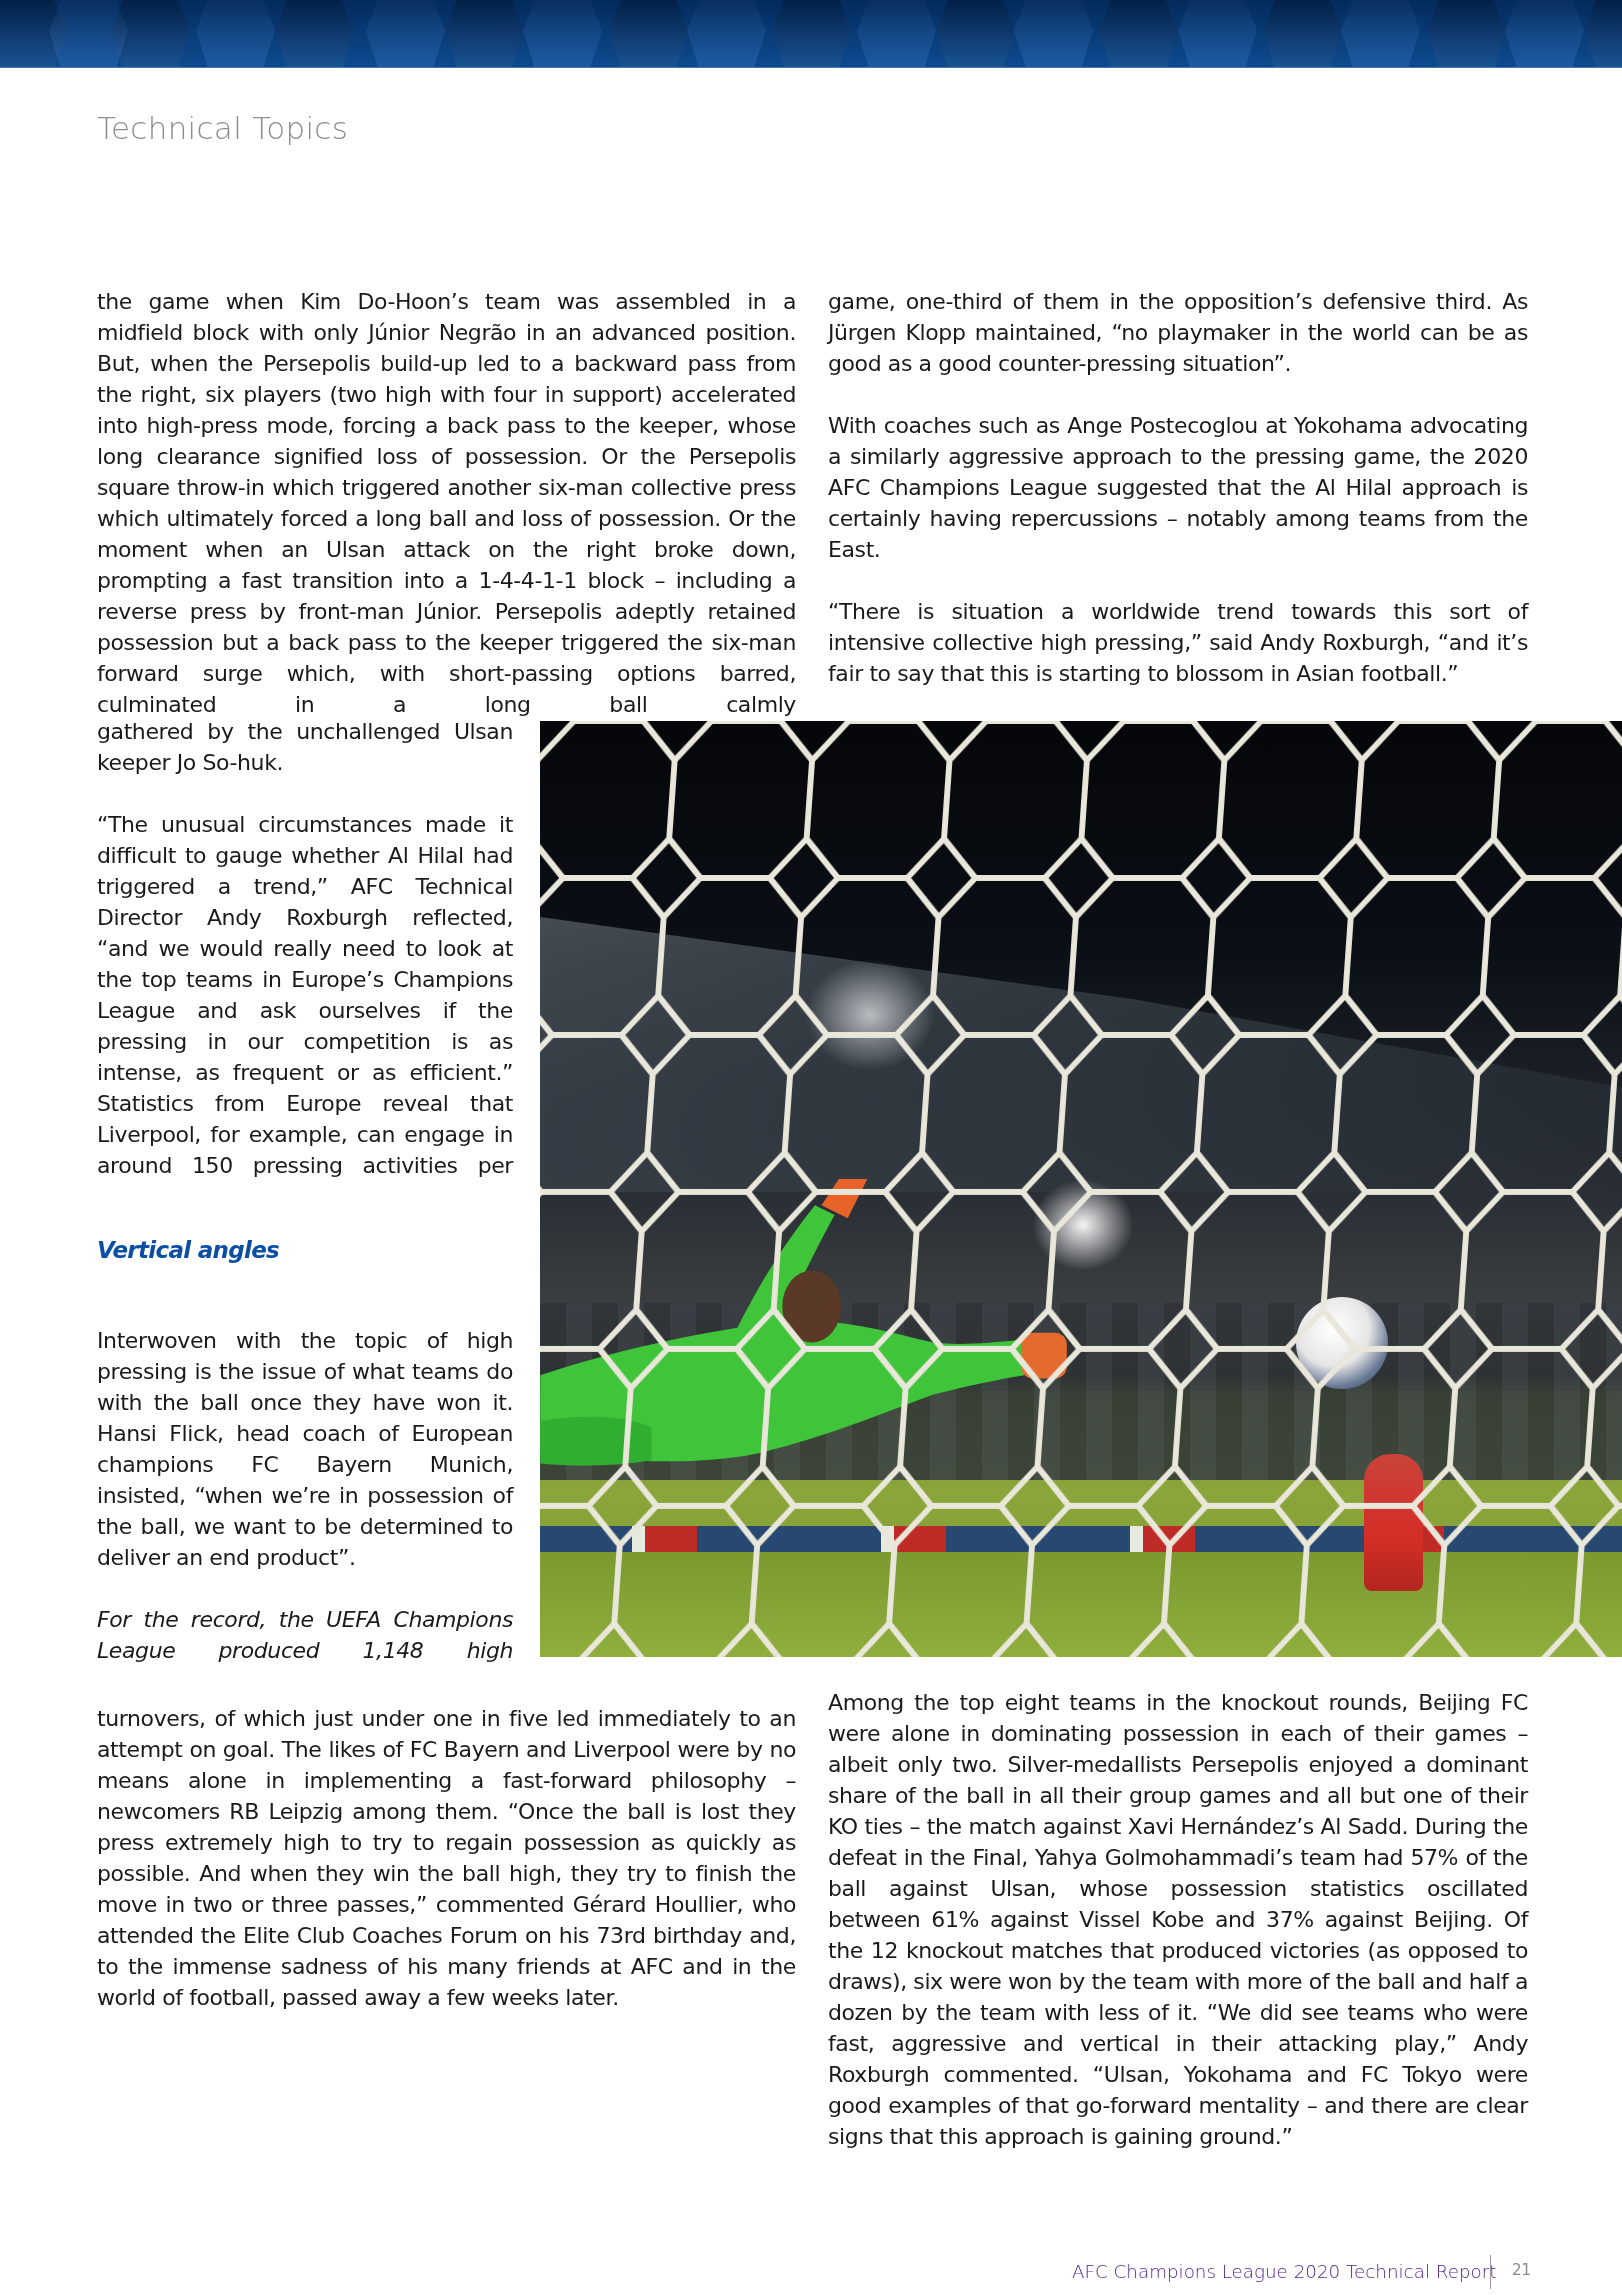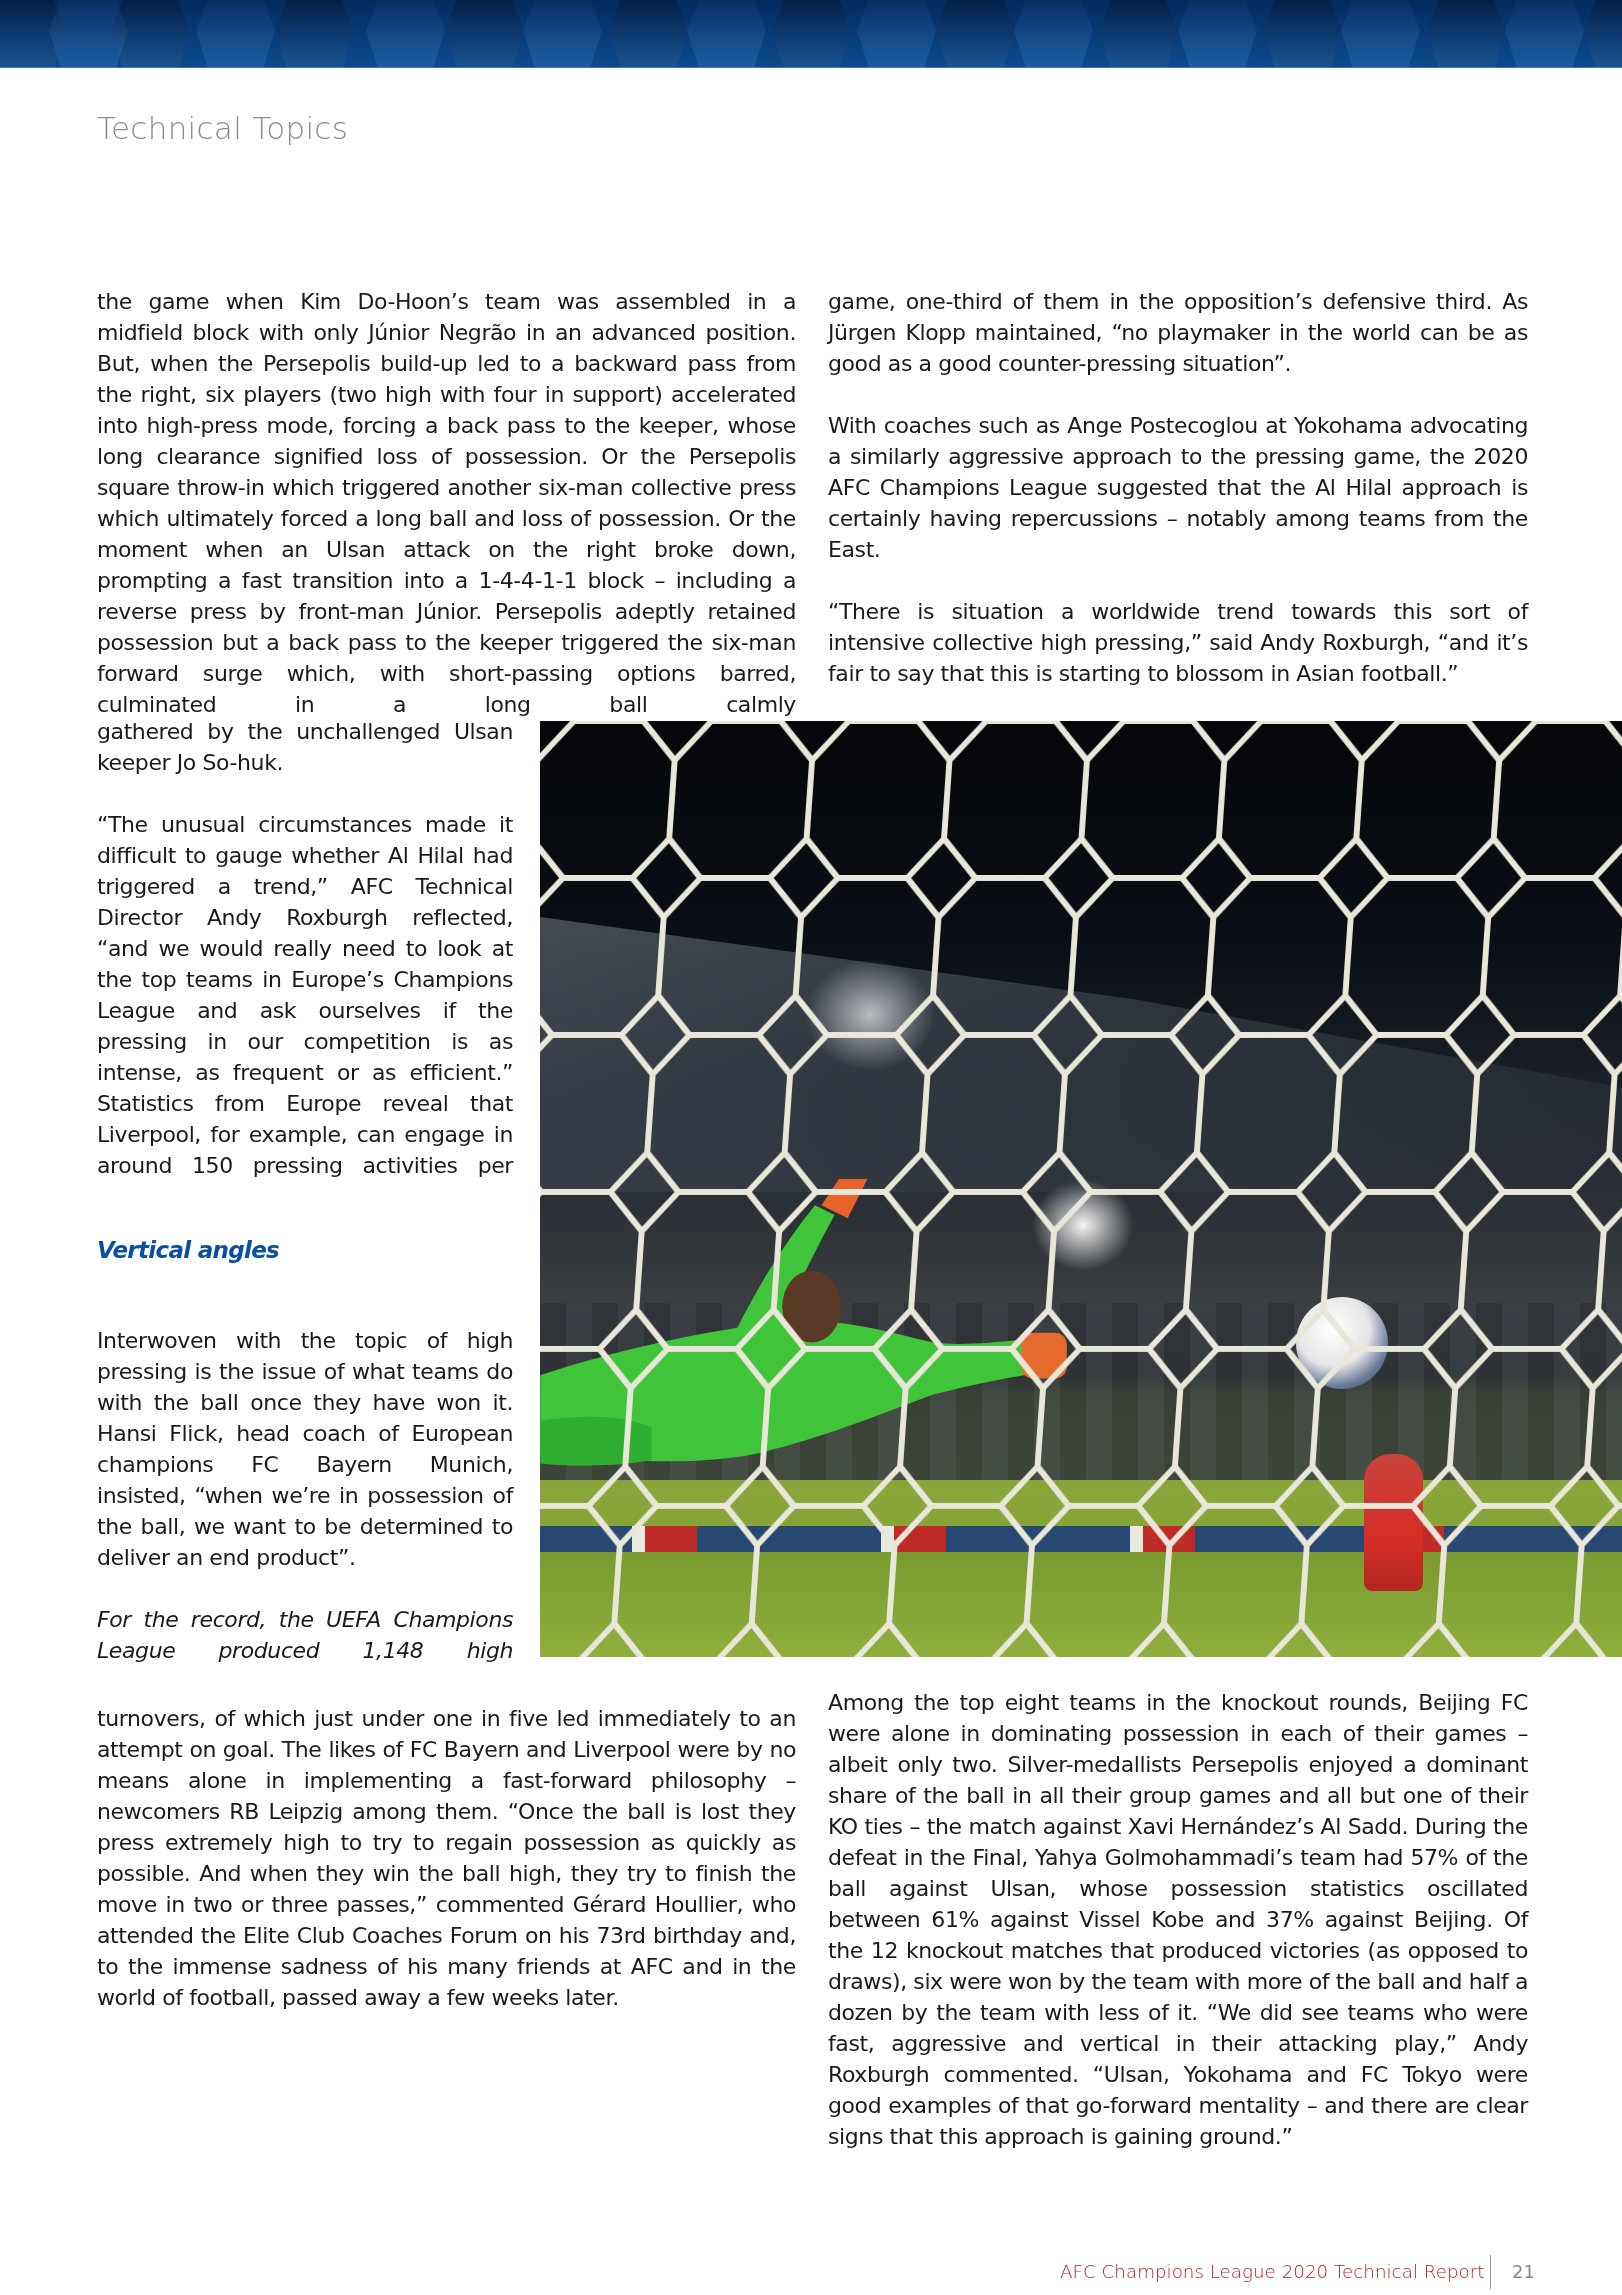--- a/index.html
+++ b/index.html
@@ -78,28 +78,28 @@
   }
   .photo .player {
     position: absolute; left: 824px; top: 733px; width: 59px; height: 137px;
     background: linear-gradient(180deg, #c9433b 0%, #d52e27 60%, #b22620 100%);
     border-radius: 26px 26px 7.9px 7.9px;
   }
   .photo .net { position: absolute; left: 0; top: 0; width: 1083px; height: 936px; }
 
   .footer-text {
     position: absolute; right: 153px; top: 2261px;
-    font-family: "DejaVu Sans", sans-serif; font-size: 18.3px; color: #b91c1c; font-weight: 300;
+    font-family: "DejaVu Sans", sans-serif; font-size: 18.3px; color: #4c1d95; font-weight: 300; margin-left: 12px;
   }
   .footer-divider {
     position: absolute; left: 1490px; top: 2255px; width: 1.3px; height: 34px; background: #9a9a9a;
   }
   .page-number {
     position: absolute; left: 1512px; top: 2261px;
-    font-family: "DejaVu Sans", sans-serif; font-size: 18px; color: #8a8a8a;
+    font-family: "DejaVu Sans", sans-serif; font-size: 15px; color: #8a8a8a;
   }
 </style>
 </head>
 <body>
 
 <div class="header-band">
   <div class="facet" style="left:-13px"></div>
   <div class="facet light" style="left:49px"></div>
   <div class="facet" style="left:111px"></div>
   <div class="facet light" style="left:196px"></div>

